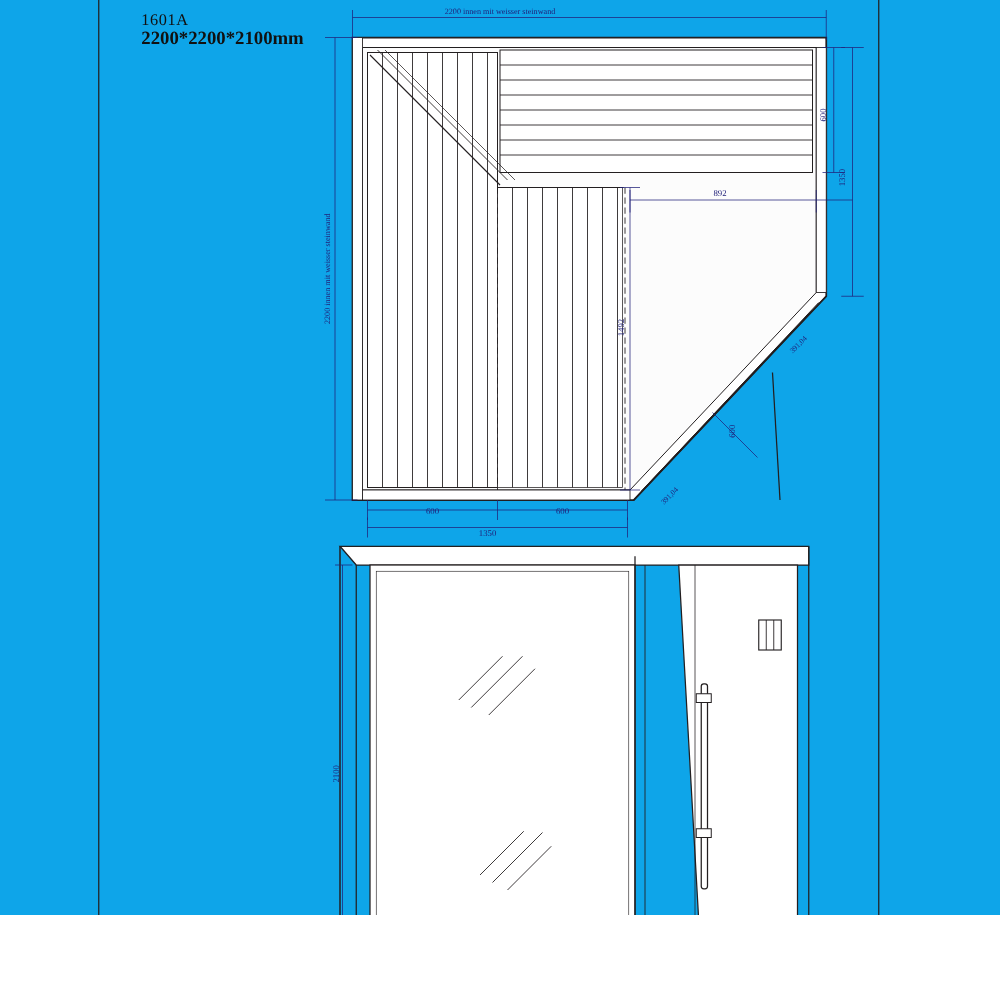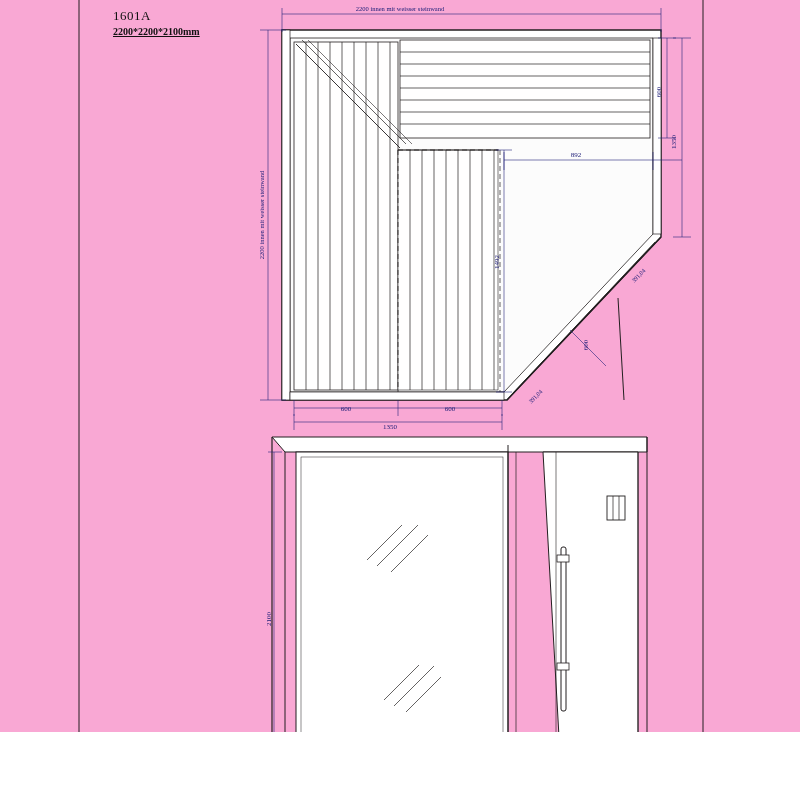--- a/index.html
+++ b/index.html
@@ -8,21 +8,21 @@
     background: #ffffff;
   }
   body {
     font-family: "Liberation Serif", serif;
     color: #1a1a1a;
   }
   #page {
     position: relative;
     width: 800px;
     height: 732px;
-    background: #f9a8d4;
+    background: #0ea5e9;
     overflow: hidden;
   }
   .svg-wrap {
     position: absolute;
     left: 10px;
     top: 0;
     width: 800px;
     height: 800px;
   }
   .title-block {
@@ -34,24 +34,23 @@
   .title-model {
     font-family: "Liberation Serif", serif;
     font-size: 13px;
     letter-spacing: 0.5px;
     line-height: 16px;
     color: #111;
   }
   .title-dims {
     font-family: "Liberation Serif", serif;
     font-weight: bold;
-    font-size: 10px;
+    font-size: 15px;
     line-height: 15px;
     color: #111;
-    text-decoration: underline;
   }
   text {
     font-family: "Liberation Serif", serif;
   }
   .dim-label {
     font-size: 7px;
     fill: #21217a;
   }
   .dim-label-sm {
     font-size: 6px;

